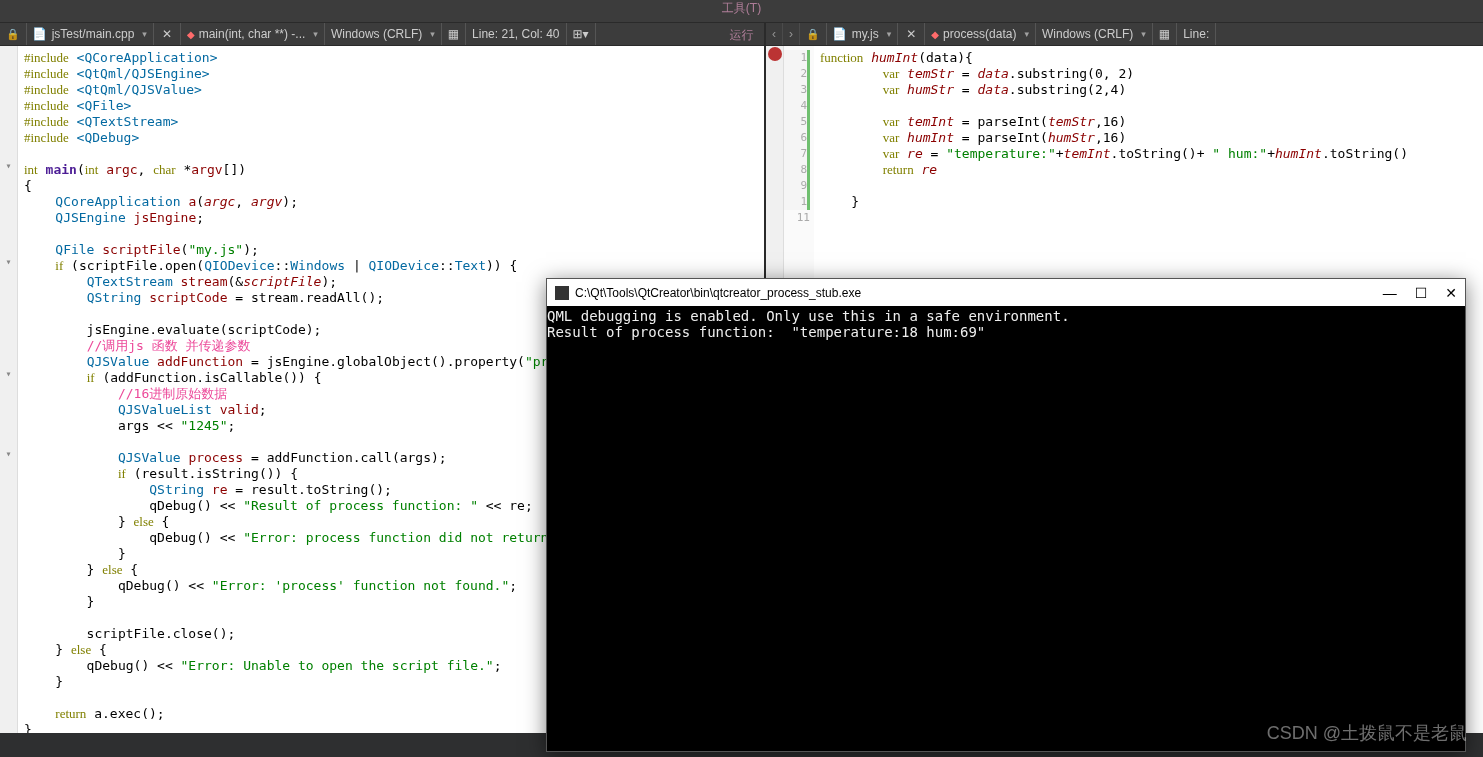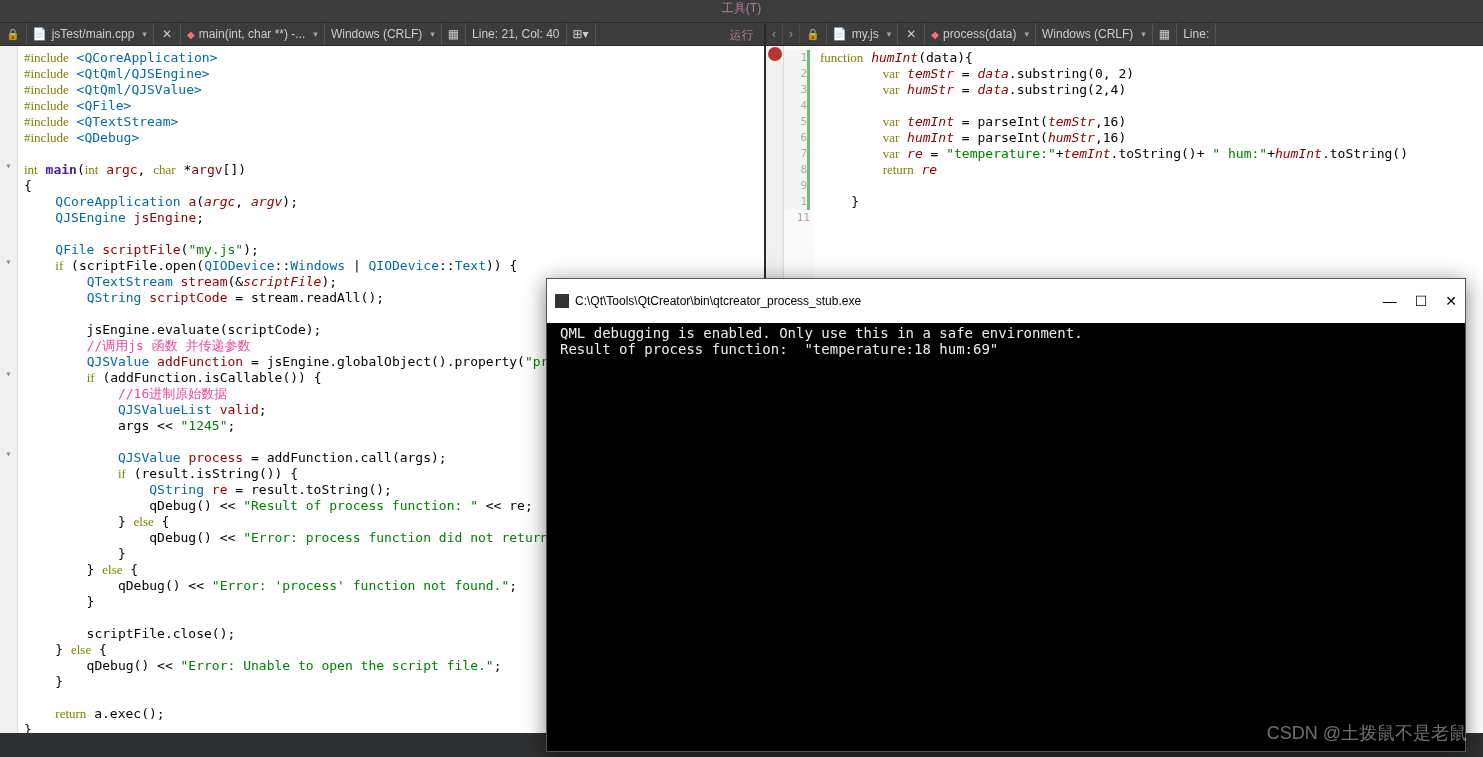--- a/index.html
+++ b/index.html
@@ -32,25 +32,25 @@
 .kw { color:#808000;font-family:Liberation Serif, serif; }   
 .ty { color:#0369a1; }   
 .fn { color:#4c1d95; font-weight:bold; } 
 .ar { color:#8b0000; }   
 .st { color:#008000; }   
 .cm { color:#ec4899; }
 .it { font-style:italic; color:#8b0000; }
 .bp { width:14px; height:14px; border-radius:50%; background:#b33; display:inline-block; margin:1px; }
 
 .console { position:absolute; left:546px; top:278px; width:920px; height:474px; background:#000; border:1px solid #555; box-shadow:0 4px 20px rgba(0,0,0,.5); }
-.console .titlebar { height:44px; background:#fff; display:flex; align-items:center; padding:0 8px; font-size:12px; color:#000; }
+.console .titlebar { height:27px; background:#fff; display:flex; align-items:center; padding:0 8px; font-size:12px; color:#000; }
 .console .titlebar .ico { width:14px; height:14px; background:#333; margin-right:6px; }
 .console .titlebar .ctrls { margin-left:auto; display:flex; gap:18px; font-family:Arial; }
 .console .titlebar .ctrls span { cursor:pointer; font-size:14px; }
-.console .body { padding:2px 13px; font-family:"Consolas","SimSun",monospace; font-size:14px; color:#eee; white-space:pre; }
+.console .body { padding:2px 0; font-family:"Consolas","SimSun",monospace; font-size:14px; color:#eee; white-space:pre; }
 
 .watermark { position:absolute; right:16px; bottom:12px; color:rgba(220,220,220,.5); font-size:18px; font-family:"Microsoft YaHei",sans-serif; pointer-events:none;margin-top:45px; }
 </style>
 </head>
 <body>
 
 <div class="menubar">
   <span>工具(T)</span>
   <span>运行</span>
   <span>帮助</span>

